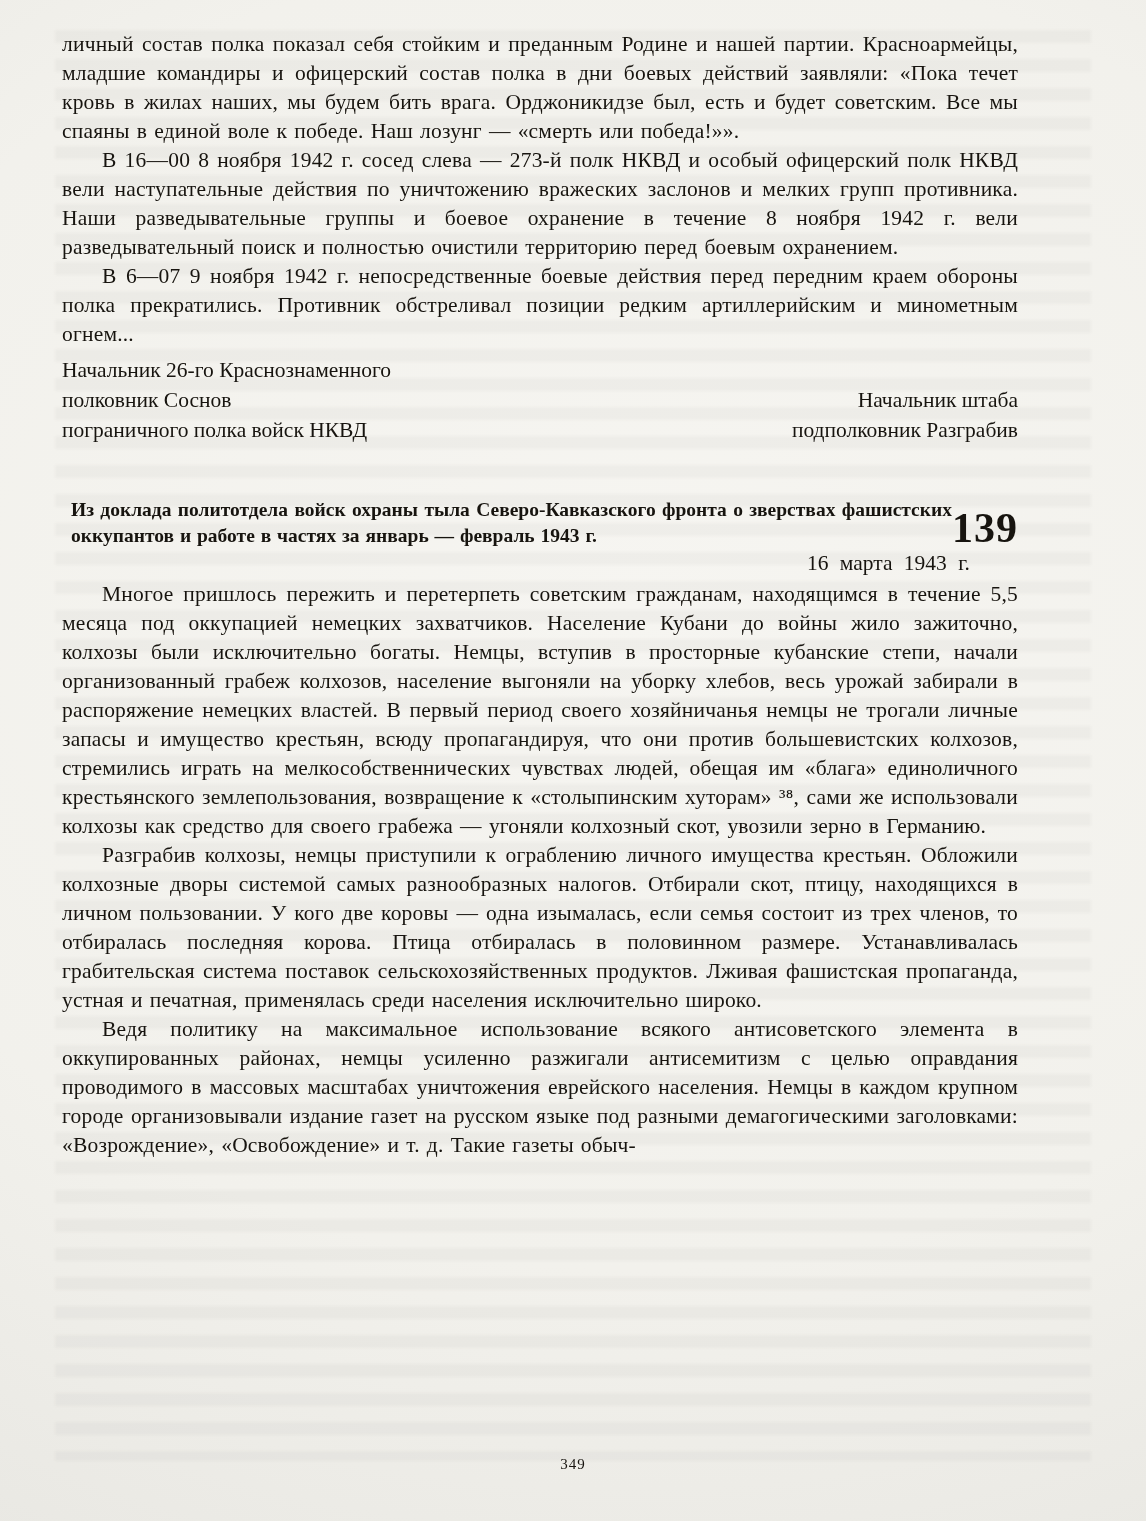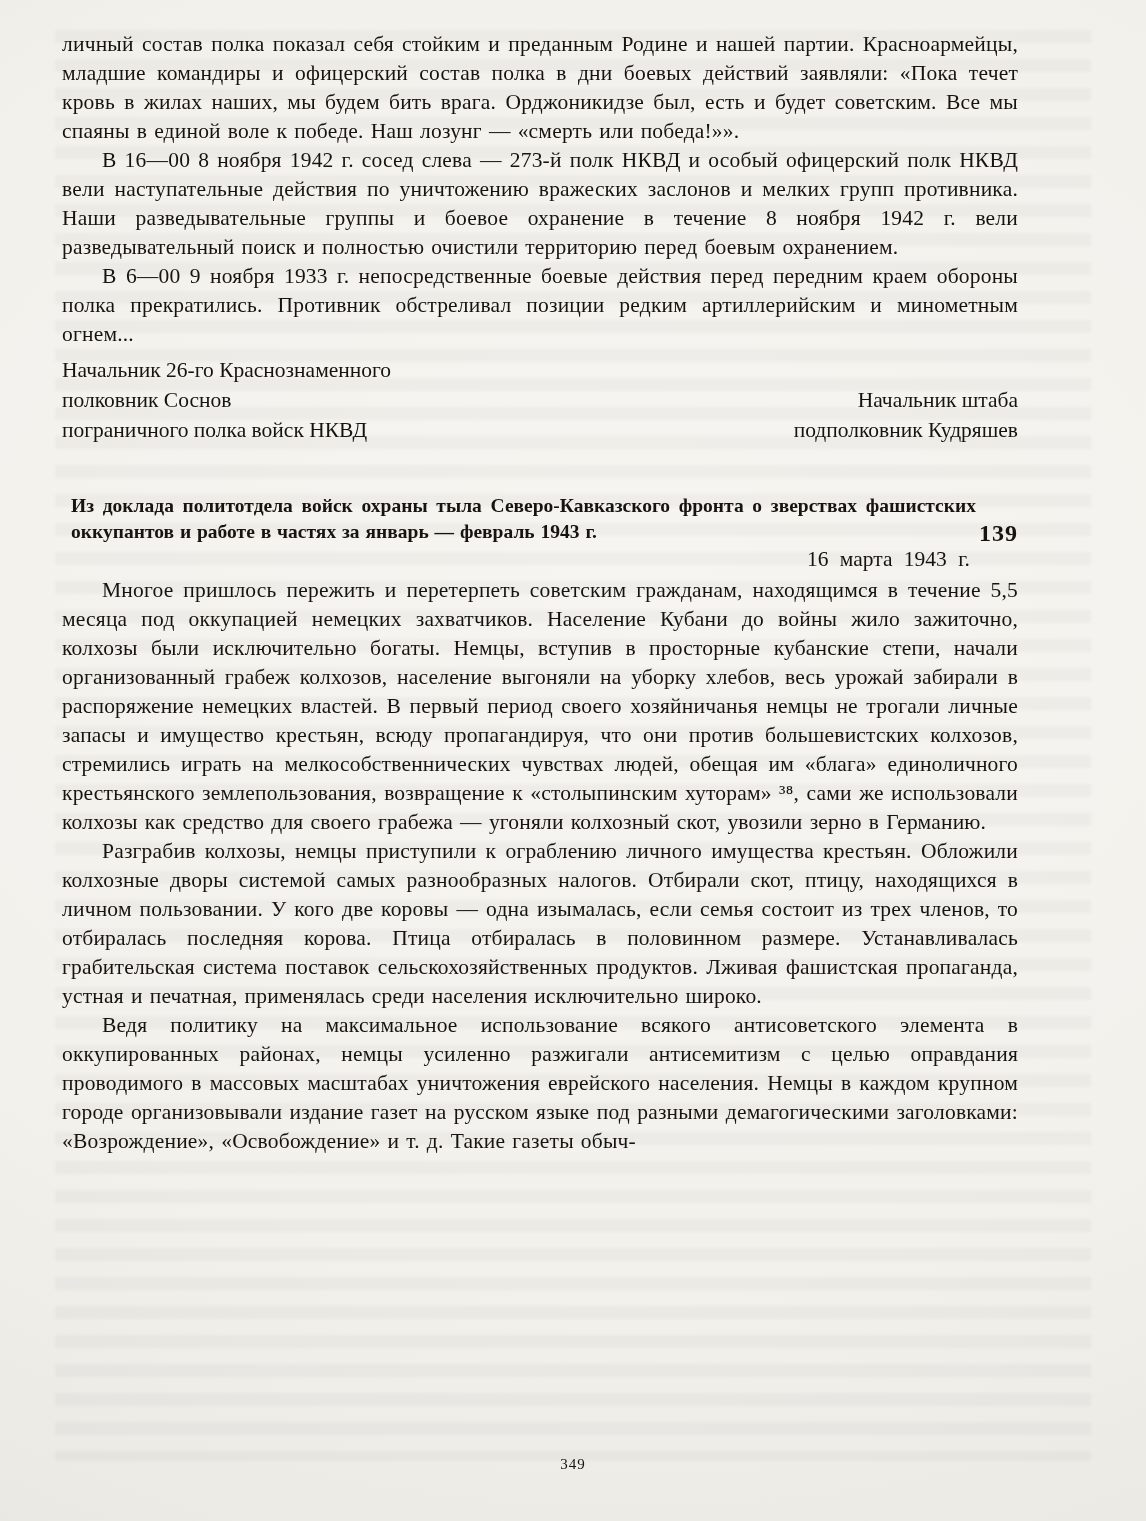--- a/index.html
+++ b/index.html
@@ -73,21 +73,21 @@
   .doc-heading {
     width: 905px;
     font-size: 19.5px;
     line-height: 26px;
     font-weight: bold;
     text-align: justify;
     word-spacing: 1px;
   }
   .doc-number {
     flex: 1;
-    font-size: 24px;
+    font-size: 42px;
     font-weight: bold;
     text-align: right;
     line-height: 1;
     padding-top: 14px;
     letter-spacing: 1px;
   }
   .doc-date {
     text-align: right;
     padding-right: 48px;
     font-size: 21.5px;
@@ -107,31 +107,31 @@
   }
 </style>
 </head>
 <body>
 
 <div class="page">
   <div class="text-block">
 
     <p class="body-par no-indent">личный состав полка показал себя стойким и преданным Родине и нашей партии. Красноармейцы, младшие командиры и офицерский состав полка в дни боевых действий заявляли: «Пока течет кровь в жилах наших, мы будем бить врага. Орджоникидзе был, есть и будет советским. Все мы спаяны в единой воле к победе. Наш лозунг — «смерть или победа!»».</p>
     <p class="body-par">В 16—00 8 ноября 1942 г. сосед слева — 273-й полк НКВД и особый офицерский полк НКВД вели наступательные действия по уничтожению вражеских заслонов и мелких групп противника. Наши разведывательные группы и боевое охранение в течение 8 ноября 1942 г. вели разведывательный поиск и полностью очистили территорию перед боевым охранением.</p>
-    <p class="body-par">В 6—00 9 ноября 1933 г. непосредственные боевые действия перед передним краем обороны полка прекратились. Противник обстреливал позиции редким артиллерийским и минометным огнем...</p>
+    <p class="body-par">В 6—07 9 ноября 1942 г. непосредственные боевые действия перед передним краем обороны полка прекратились. Противник обстреливал позиции редким артиллерийским и минометным огнем...</p>
 
     <div class="signature-block">
       <div class="sig-left">
         <div>Начальник 26-го Краснознаменного</div>
         <div>полковник Соснов</div>
         <div>пограничного полка войск НКВД</div>
       </div>
       <div class="sig-right">
         <div>Начальник штаба</div>
-        <div>подполковник Кудряшев</div>
+        <div>подполковник Разграбив</div>
       </div>
     </div>
 
     <div class="doc-header-row">
       <div class="doc-heading">Из доклада политотдела войск охраны тыла Северо-Кавказского фронта о зверствах фашистских оккупантов и работе в частях за январь — февраль 1943 г.</div>
       <div class="doc-number">139</div>
     </div>
 
     <div class="doc-date">16 марта 1943 г.</div>
 

